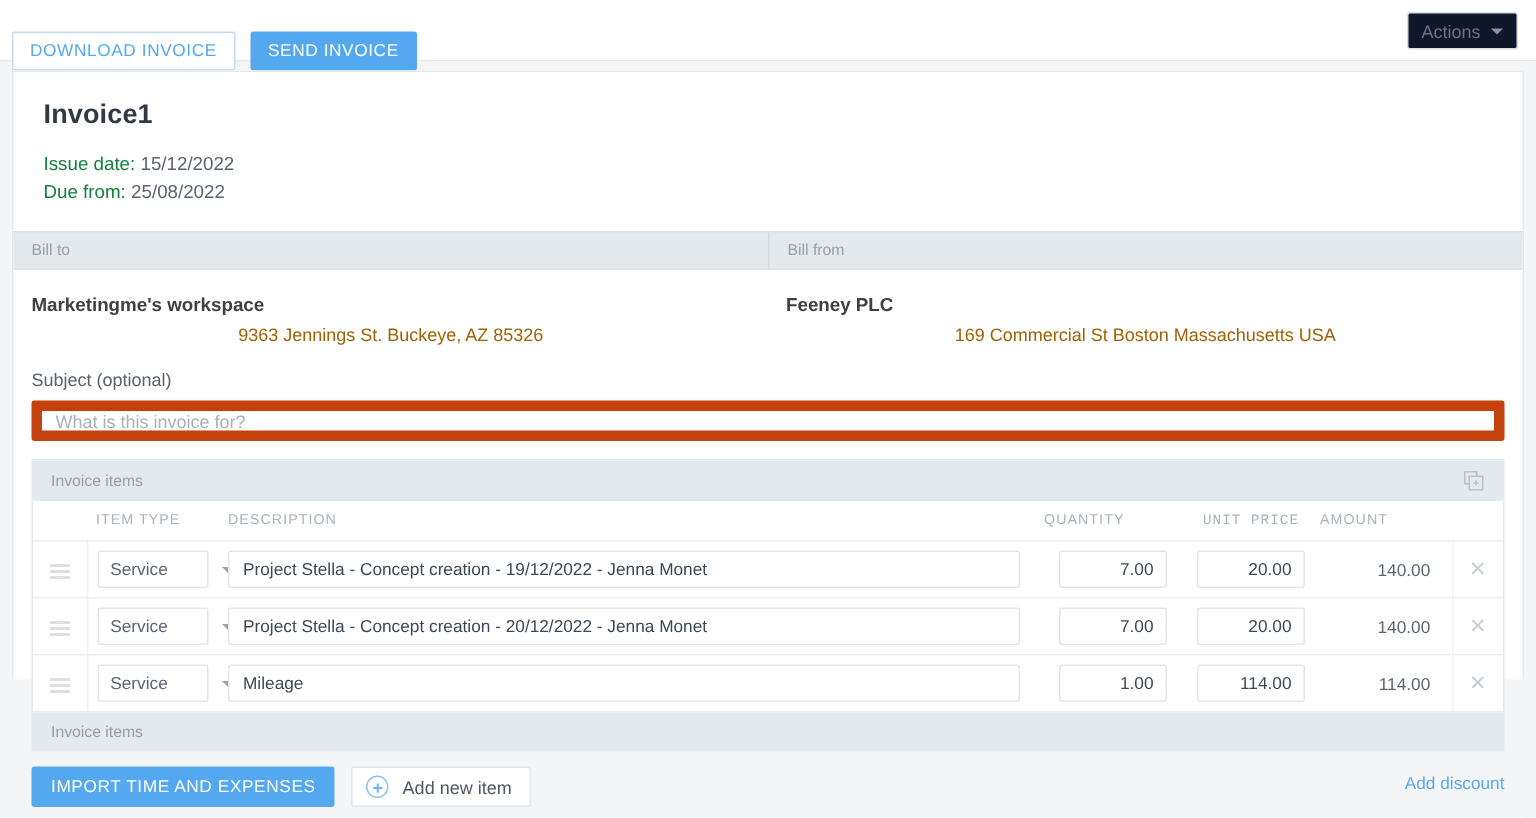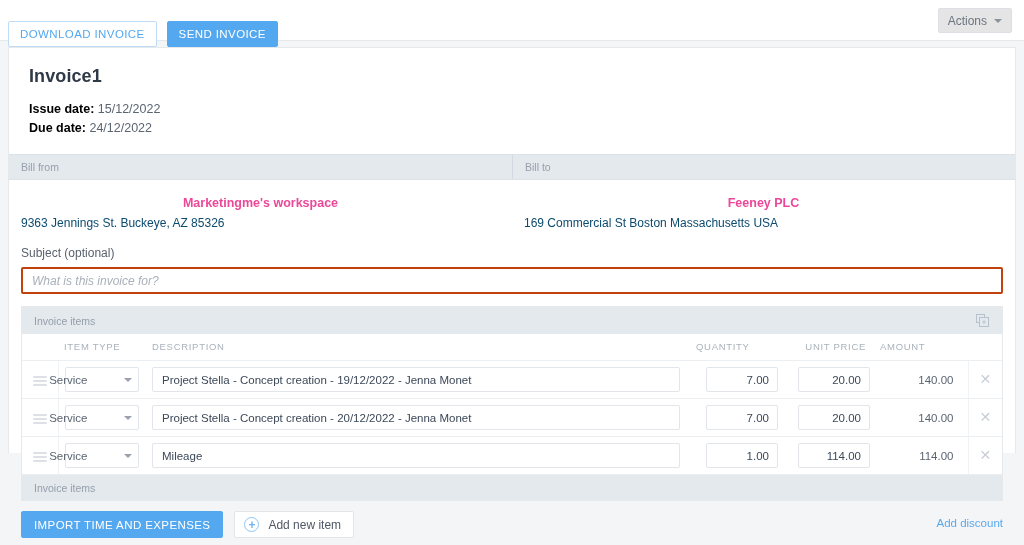--- a/index.html
+++ b/index.html
@@ -47,21 +47,21 @@
     background: #54a8ef;
     border: 1px solid #54a8ef;
     color: #ffffff;
     margin-left: 10px;
   }
   .actions-btn {
     position: absolute;
     right: 12px;
     top: 8px;
     height: 25px;
-    background: #e5e5e5;
+    background: #0f172a;
     border: 1px solid #dcdfe3;
     border-radius: 2px;
     font-size: 12px;
     color: #6b7480;
     padding: 0 9px;
     display: flex;
     align-items: center;
     gap: 7px;
     cursor: pointer;
   }
@@ -85,21 +85,21 @@
 
   .inv-head { padding: 18px 20px 16px 20px; }
   .inv-title {
     font-size: 18px;
     font-weight: bold;
     color: #2f3a46;
     margin-bottom: 13px;
     letter-spacing: .1px;
   }
   .inv-dates { font-size: 12.5px; color: #5b6572; line-height: 19px; }
-  .inv-dates b { color: #000000; font-weight: bold; }
+  .inv-dates b { color: #15803d; font-weight: normal; }
 
   
   .bill-band {
     height: 26px;
     background: #e4e9ed;
     display: flex;
     border-top: 1px solid #dde2e7;
     border-bottom: 1px solid #dde2e7;
   }
   .bill-band > div {
@@ -110,40 +110,38 @@
     font-size: 10.5px;
     color: #96a0ab;
   }
   .bill-band > div + div { border-left: 1px solid #d2d9e0; }
 
   .bill-body { display: flex; padding: 16px 0 8px 0; }
   .bill-col { flex: 1 1 50%; padding: 0 12px 0 12px; }
   .bill-name {
     font-size: 12.5px;
     font-weight: bold;
-    color: #ec4899;
+    color: #404040;
     margin-bottom: 6px;
-    text-align: center;
-  }
-  .bill-addr { font-size: 12px; color: #0c4a6e; }
+  }
+  .bill-addr { font-size: 12px; color: #a16207; text-align: center; }
 
   
   .subject-wrap { padding: 8px 12px 0 12px; }
   .subject-label { font-size: 12px; color: #59626e; margin-bottom: 7px; }
   .subject-input {
     width: 100%;
     height: 27px;
-    border: 2px solid #c2410c;
+    border: 7px solid #c2410c;
     border-radius: 2px;
     font-family: "Liberation Sans", sans-serif;
     font-size: 12px;
     color: #3c4858;
     padding: 0 9px;
     background: #fff;
-    font-style: italic;
   }
   .subject-input::placeholder { color: #a9b0b9; }
 
   
   .items-block { margin: 12px 12px 0 12px; border: 1px solid #e6e9ec; border-bottom: none; }
   .items-bar {
     height: 27px;
     background: #e4e9ed;
     display: flex;
     align-items: center;
@@ -166,21 +164,21 @@
     color: #aab2bc;
     text-transform: uppercase;
     padding: 7px 0 8px 0;
     border-bottom: 1px solid #eceff2;
     text-align: left;
   }
   th.c-handle { width: 36px; }
   th.c-type   { width: 84px; padding-left: 6px !important; }
   th.c-desc   { padding-left: 10px !important; }
   th.c-qty    { width: 92px; text-align: right; padding-right: 14px !important; }
-  th.c-price  { width: 92px; text-align: right !important; padding-right: 14px !important; }
+  th.c-price  { width: 92px; text-align: right !important; padding-right: 14px !important; font-family: Liberation Mono, monospace; }
   th.c-amt    { width: 88px; text-align: left; padding-right: 10px !important; }
   th.c-del    { width: 34px; }
 
   table.items td {
     border-bottom: 1px solid #eceff2;
     padding: 0;
     height: 38px;
     vertical-align: middle;
   }
   td.handle-cell { text-align: center; border-right: 1px solid #f0f2f4; }
@@ -192,21 +190,21 @@
 
   .select-box {
     margin-left: 6px;
     width: 74px; height: 25px;
     border: 1px solid #e2e5e9;
     border-radius: 2px;
     background: #fff;
     display: flex; align-items: center;
     padding: 0 6px 0 8px;
     font-size: 11.5px; color: #5b6572;
-    justify-content: flex-end;
+    justify-content: space-between;
     cursor: pointer;
     gap: 36px;
   }
   .select-box .caret { border-top-color: #9aa2ad; }
 
   .desc-input {
     margin-left: 10px;
     width: 528px; height: 25px;
     border: 1px solid #e2e5e9;
     border-radius: 2px;
@@ -281,29 +279,29 @@
 <div class="card">
 
   <div class="inv-head">
     <div class="inv-title">Invoice1</div>
     <div class="inv-dates">
       <div>
         <b>Issue date:</b>
         <span>15/12/2022</span>
       </div>
       <div>
-        <b>Due date:</b>
-        <span>24/12/2022</span>
+        <b>Due from:</b>
+        <span>25/08/2022</span>
       </div>
     </div>
   </div>
 
   <div class="bill-band">
+    <div>Bill to</div>
     <div>Bill from</div>
-    <div>Bill to</div>
   </div>
   <div class="bill-body">
     <div class="bill-col">
       <div class="bill-name">Marketingme's workspace</div>
       <div class="bill-addr">9363 Jennings St. Buckeye, AZ 85326</div>
     </div>
     <div class="bill-col">
       <div class="bill-name">Feeney PLC</div>
       <div class="bill-addr">169 Commercial St Boston Massachusetts USA</div>
     </div>

